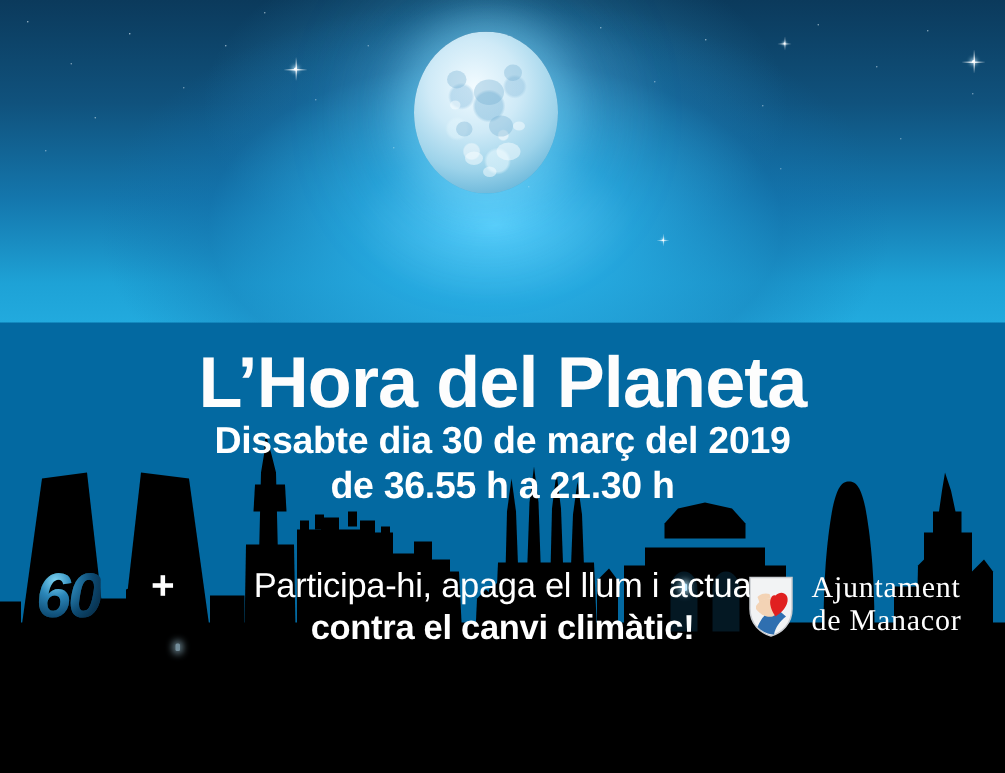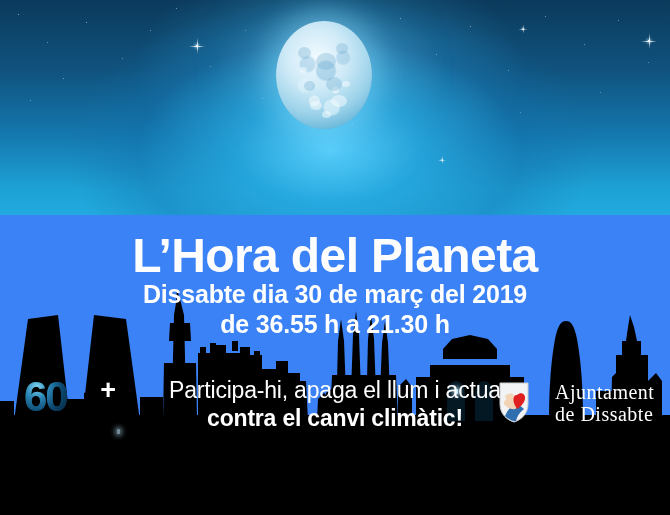--- a/index.html
+++ b/index.html
@@ -1,18 +1,18 @@
 <!DOCTYPE html>
 <html><head>
 <meta charset="utf-8">
 <style>
   html,body{margin:0;padding:0;background:#000;}
   body{width:670px;height:515px;overflow:hidden;font-family:"Liberation Sans",sans-serif;}
 
-  #poster{position:relative;width:670px;height:456px;background:#3b82f6;overflow:hidden;}
+  #poster{position:relative;width:670px;height:456px;background:#0369a1;overflow:hidden;}
 
   
   #sky{position:absolute;left:0;top:0;width:670px;height:215px;overflow:hidden;
        background:
          radial-gradient(ellipse 330px 190px at 330px 150px, rgba(90,210,255,.95) 0%, rgba(40,170,225,.75) 28%, rgba(18,110,170,.35) 58%, rgba(0,0,0,0) 80%),
          radial-gradient(ellipse 260px 150px at 330px 70px, rgba(150,225,255,.55) 0%, rgba(60,170,220,.22) 45%, rgba(0,0,0,0) 75%),
          linear-gradient(180deg,#0b3a5c 0%, #10527d 32%, #1477ad 62%, #1ea2d6 88%, #22aade 100%);
   }
   .star{position:absolute;background:#eaf8ff;border-radius:50%;}
   .bigstar{position:absolute;width:2px;height:2px;background:#fff;border-radius:50%;
@@ -51,38 +51,38 @@
          margin-top:17px;color:#fdfdfd;}
   #date1{font-size:25px;font-weight:bold;line-height:1.18;letter-spacing:-.2px;}
   #date2{font-size:25px;font-weight:bold;line-height:1.18;letter-spacing:-.2px;}
   #call1{font-size:23px;font-weight:normal;line-height:1.2;margin-top:38px;letter-spacing:-.2px;}
   #call2{font-size:23px;font-weight:bold;line-height:1.2;letter-spacing:-.2px;}
 
   
   #logos{position:absolute;left:0;bottom:0;width:670px;height:85px;}
 
   #logo60{position:absolute;left:24px;top:6px;width:90px;height:66px;}
-  #sixty{position:relative;height:40px;}
+  #sixty{position:relative;height:40px;font-style:italic;}
   #sixty .num{font-size:42px;font-weight:bold;letter-spacing:-2px;line-height:40px;
      background:radial-gradient(circle at 30% 30%, #7fd4f2 0%, #2b86b8 25%, #0d4a72 55%, #072c46 80%),
                 linear-gradient(135deg,#2e7f4a 0%,#0d4a72 60%);
      -webkit-background-clip:text;background-clip:text;color:transparent;
      -webkit-text-fill-color:transparent;
      text-shadow:none;}
   #sixty .plus{position:absolute;right:-2px;top:-2px;font-size:27px;font-weight:bold;color:#fff;}
   #sixtycap{margin-top:3px;text-align:center;font-family:"Liberation Serif",serif;
      color:#e8e8e8;font-size:7px;letter-spacing:1.6px;line-height:9px;}
 
   #wwf{position:absolute;left:130px;top:4px;width:56px;height:66px;background:#fff;
        border:2px solid #111;box-sizing:border-box;padding:3px;}
   #wwf svg{display:block;width:100%;height:44px;}
   #wwftext{text-align:center;font-weight:bold;font-size:12px;letter-spacing:.3px;color:#000;
            line-height:13px;margin-top:1px;font-family:"Liberation Sans",sans-serif;}
 
-  #ajunt{position:absolute;left:498px;top:10px;display:flex;align-items:flex-start;gap:25px;}
+  #ajunt{position:absolute;left:498px;top:10px;display:flex;align-items:flex-end;gap:11px;}
   #shield{width:32px;height:42px;flex:0 0 auto;}
   #ajunt-text{font-family:"Liberation Serif",serif;color:#fff;font-size:20px;line-height:22px;
               letter-spacing:.5px;}
   #ajunt-text div{white-space:nowrap;}
 </style>
 </head>
 <body>
 
 <div id="poster">
 
@@ -216,18 +216,18 @@
 
         <path d="M12,42 C16,36 22,32 28,32 C34,32 38,36 40,42 C42,48 40,54 34,56
                  C26,58 16,52 12,46 Z" fill="#f3d3b5"></path>
         <path d="M14,30 C18,26 24,24 30,26 L32,32 C26,32 20,34 17,38 Z" fill="#f3d3b5"></path>
 
         <path d="M38,28 C46,20 56,26 54,36 C52,46 44,52 38,56 C34,50 30,42 31,35
                  C32,29 35,27 38,28 Z" fill="#e02020"></path>
       </svg>
       <div id="ajunt-text">
         <div>Ajuntament</div>
-        <div>de Dissabte</div>
+        <div>de Manacor</div>
       </div>
     </div>
 
   </div>
 </div>
 
 </body></html>

